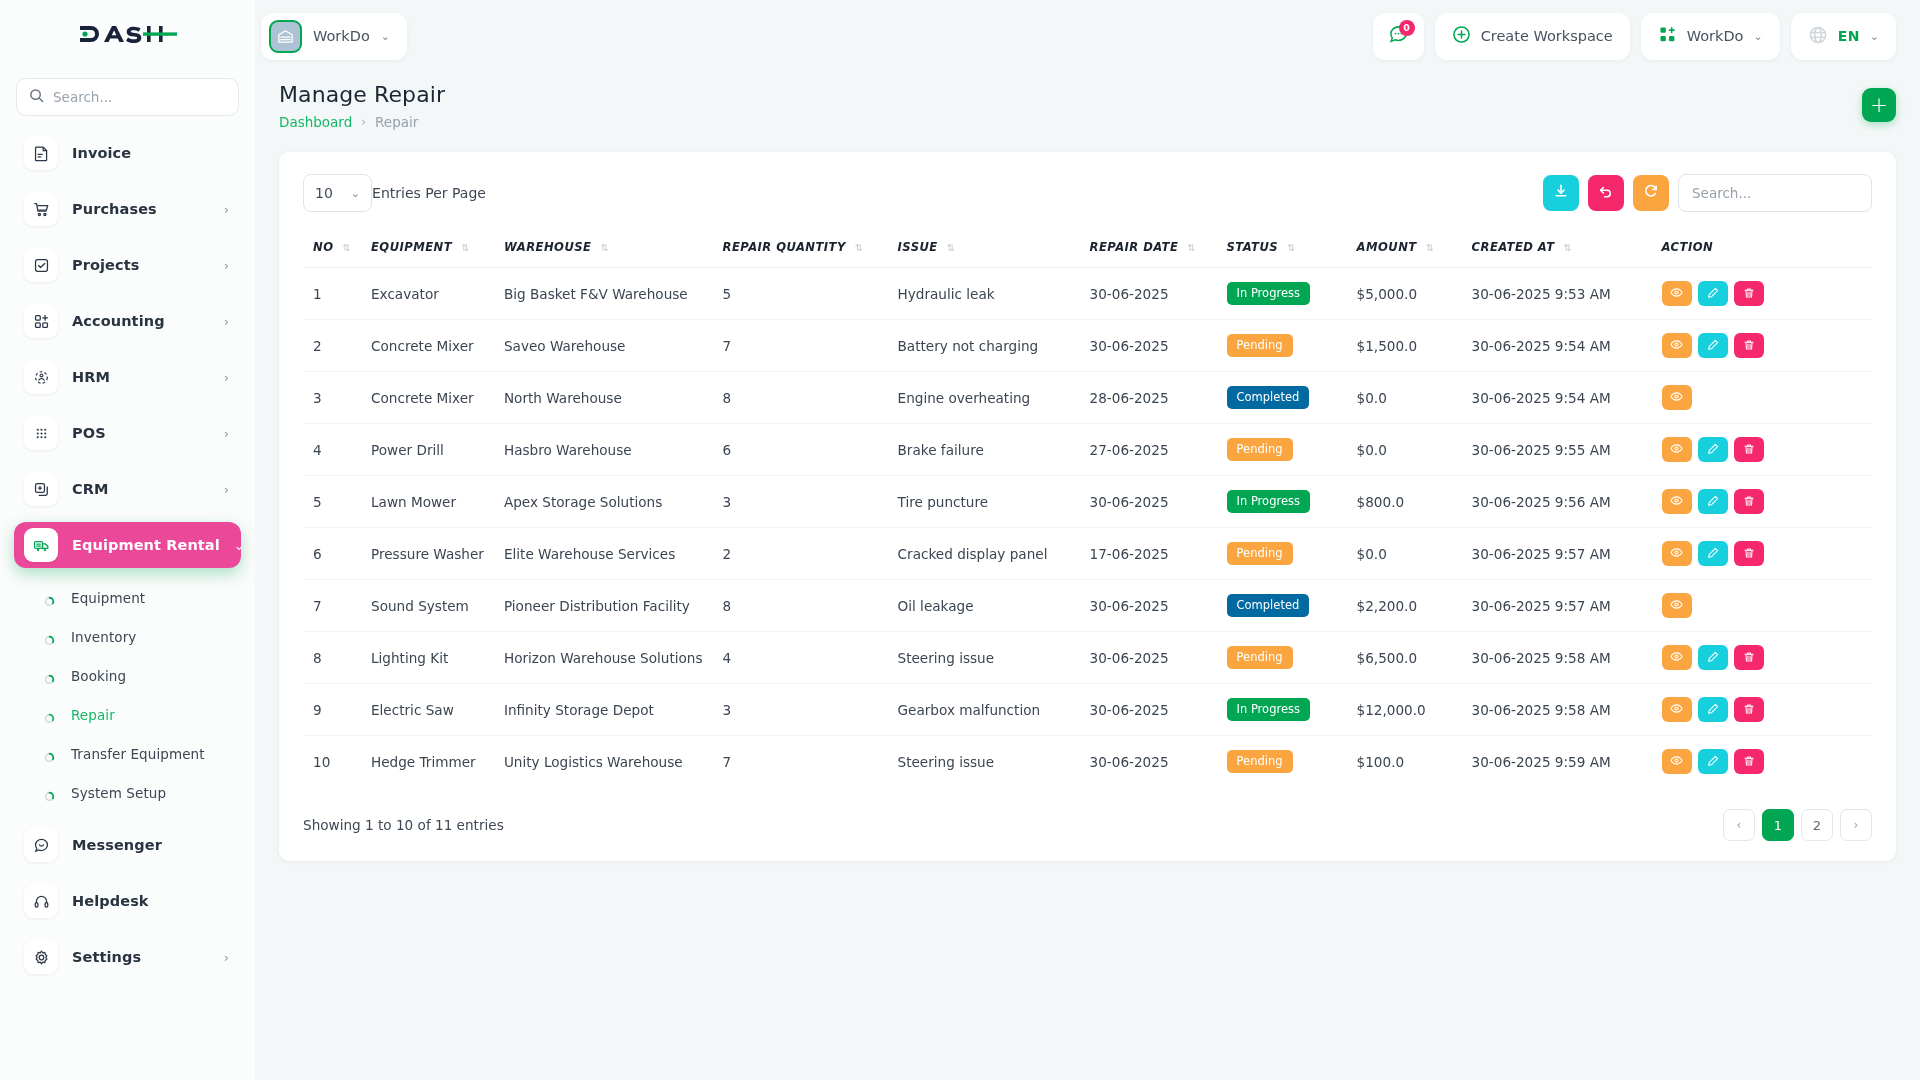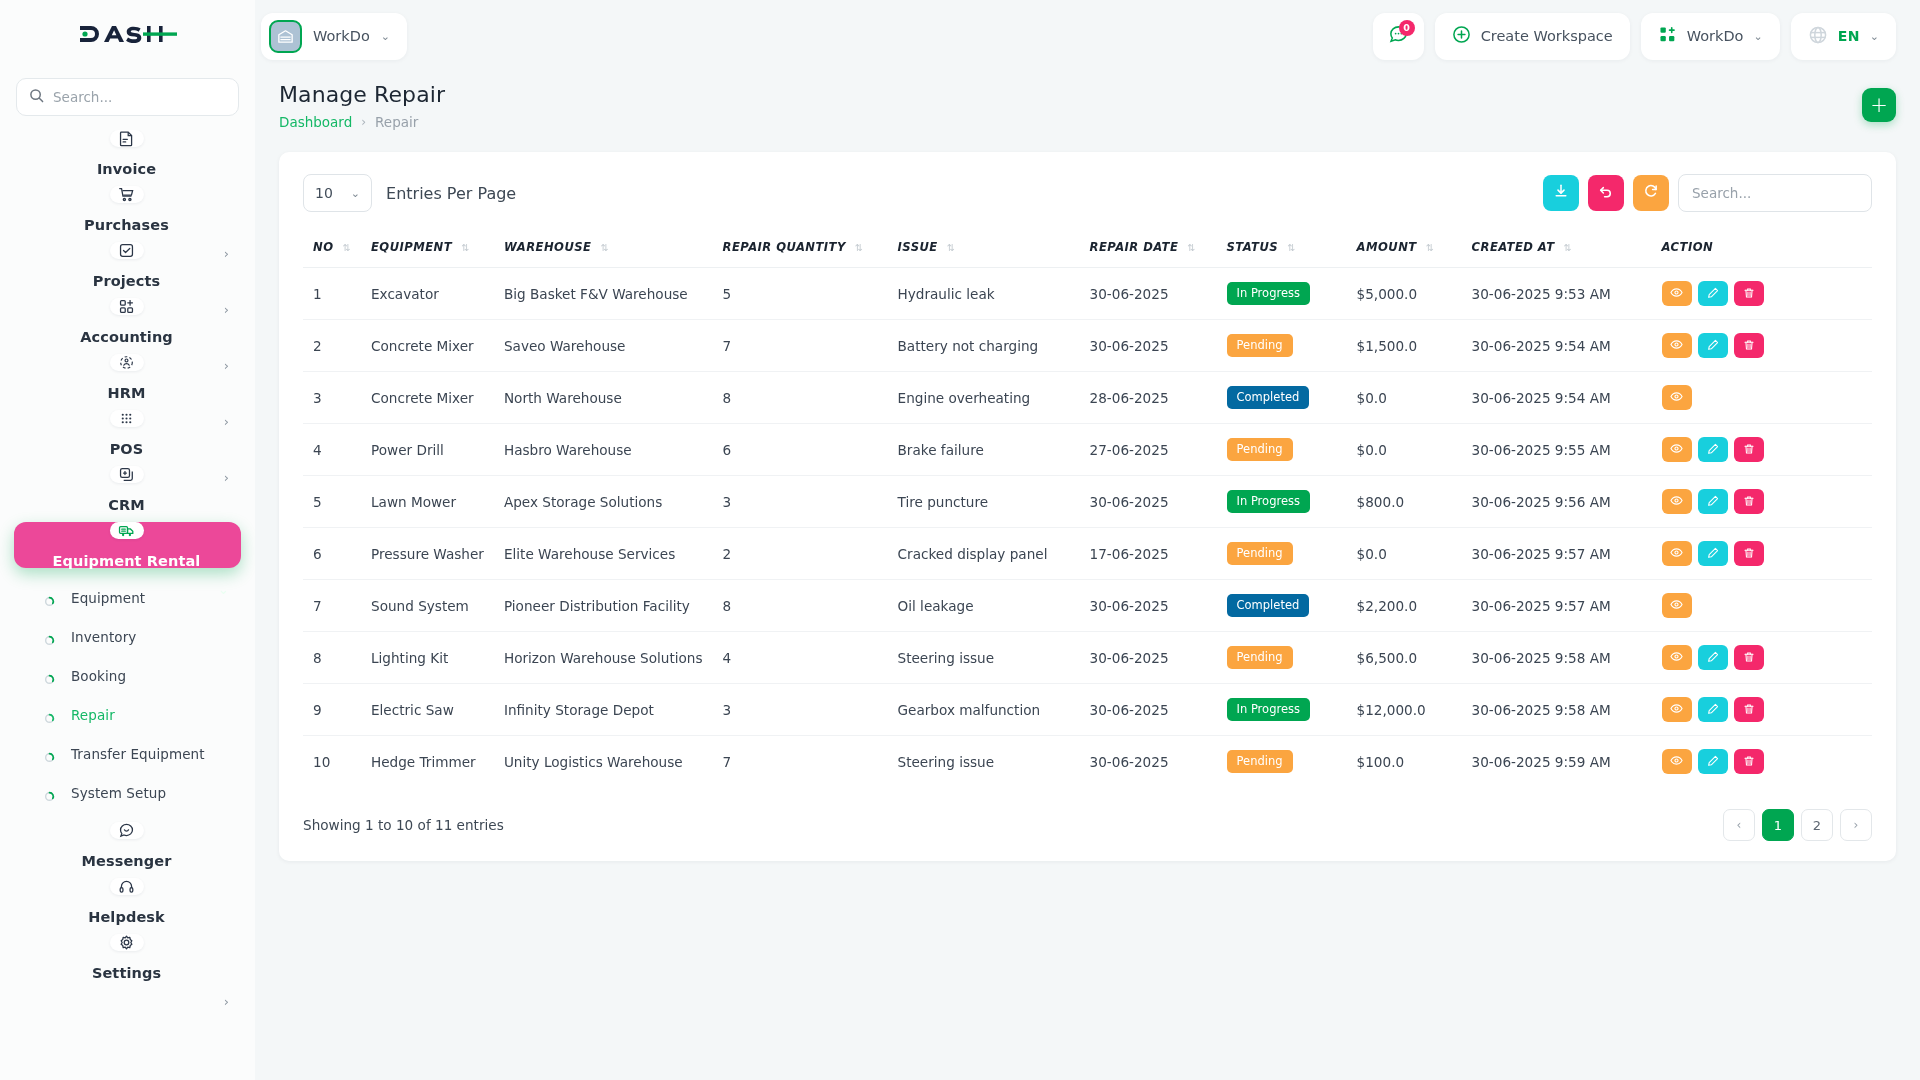--- a/index.html
+++ b/index.html
@@ -32,21 +32,21 @@
     border: none; outline: none; background: transparent;
     font-size: 13.5px; color: #8a949c; width: 100%;
     font-family: "DejaVu Sans", "Liberation Sans", sans-serif;
   }
   .side-search input::placeholder { color: #9aa3ab; }
 
   .nav-scroll { flex: 1; overflow: hidden; padding: 0 14px; }
   .nav-item {
     display: flex; align-items: center; gap: 14px;
     height: 46px; padding: 0 12px 0 10px; border-radius: 12px;
-    margin-bottom: 10px; cursor: pointer; position: relative; flex-direction: column;
+    margin-bottom: 10px; cursor: pointer; position: relative;
   }
   .nav-ico {
     width: 34px; height: 34px; min-width: 34px; border-radius: 9px;
     background: #fff; box-shadow: 0 1px 3px rgba(16,32,56,.07);
     display: flex; align-items: center; justify-content: center;
   }
   .nav-label { font-size: 14.5px; color: #2a3441; font-weight: 600; letter-spacing: .1px; white-space: nowrap; }
   .nav-chev { margin-left: auto; color: #8d97a1; font-size: 13px; line-height: 1; }
   .nav-item.active { background: #ec4899; box-shadow: 0 6px 16px rgba(0,166,81,.32); }
   .nav-item.active .nav-label { color: #fff; }
@@ -116,21 +116,21 @@
     margin: 22px 24px 0 24px; background: #fff; border-radius: 10px;
     box-shadow: 0 1px 4px rgba(16,32,56,.06); padding: 22px 24px 20px 24px;
     flex: 0 0 auto;
   }
   .card-toolbar { display: flex; align-items: center; }
   .entries-sel {
     height: 38px; border: 1px solid #dfe4e8; border-radius: 8px;
     display: flex; align-items: center; gap: 18px; padding: 0 11px; cursor: pointer;
     font-size: 14px; color: #424d5a; min-width: 63px;
   }
-  .entries-lbl { margin-left: 14px; font-size: 16px; color: #3d4854; }
+  .entries-lbl { margin-left: 0; font-size: 14px; color: #3d4854; }
   .tool-right { margin-left: auto; display: flex; align-items: center; gap: 9px; }
   .sq-btn {
     width: 36px; height: 36px; border-radius: 8px; display: flex;
     align-items: center; justify-content: center; cursor: pointer;
   }
   .sq-cyan { background: #18cfdd; }
   .sq-pink { background: #f4286b; }
   .sq-orange { background: #fba540; }
   .tbl-search {
     height: 38px; width: 194px; border: 1px solid #dfe4e8; border-radius: 8px;

